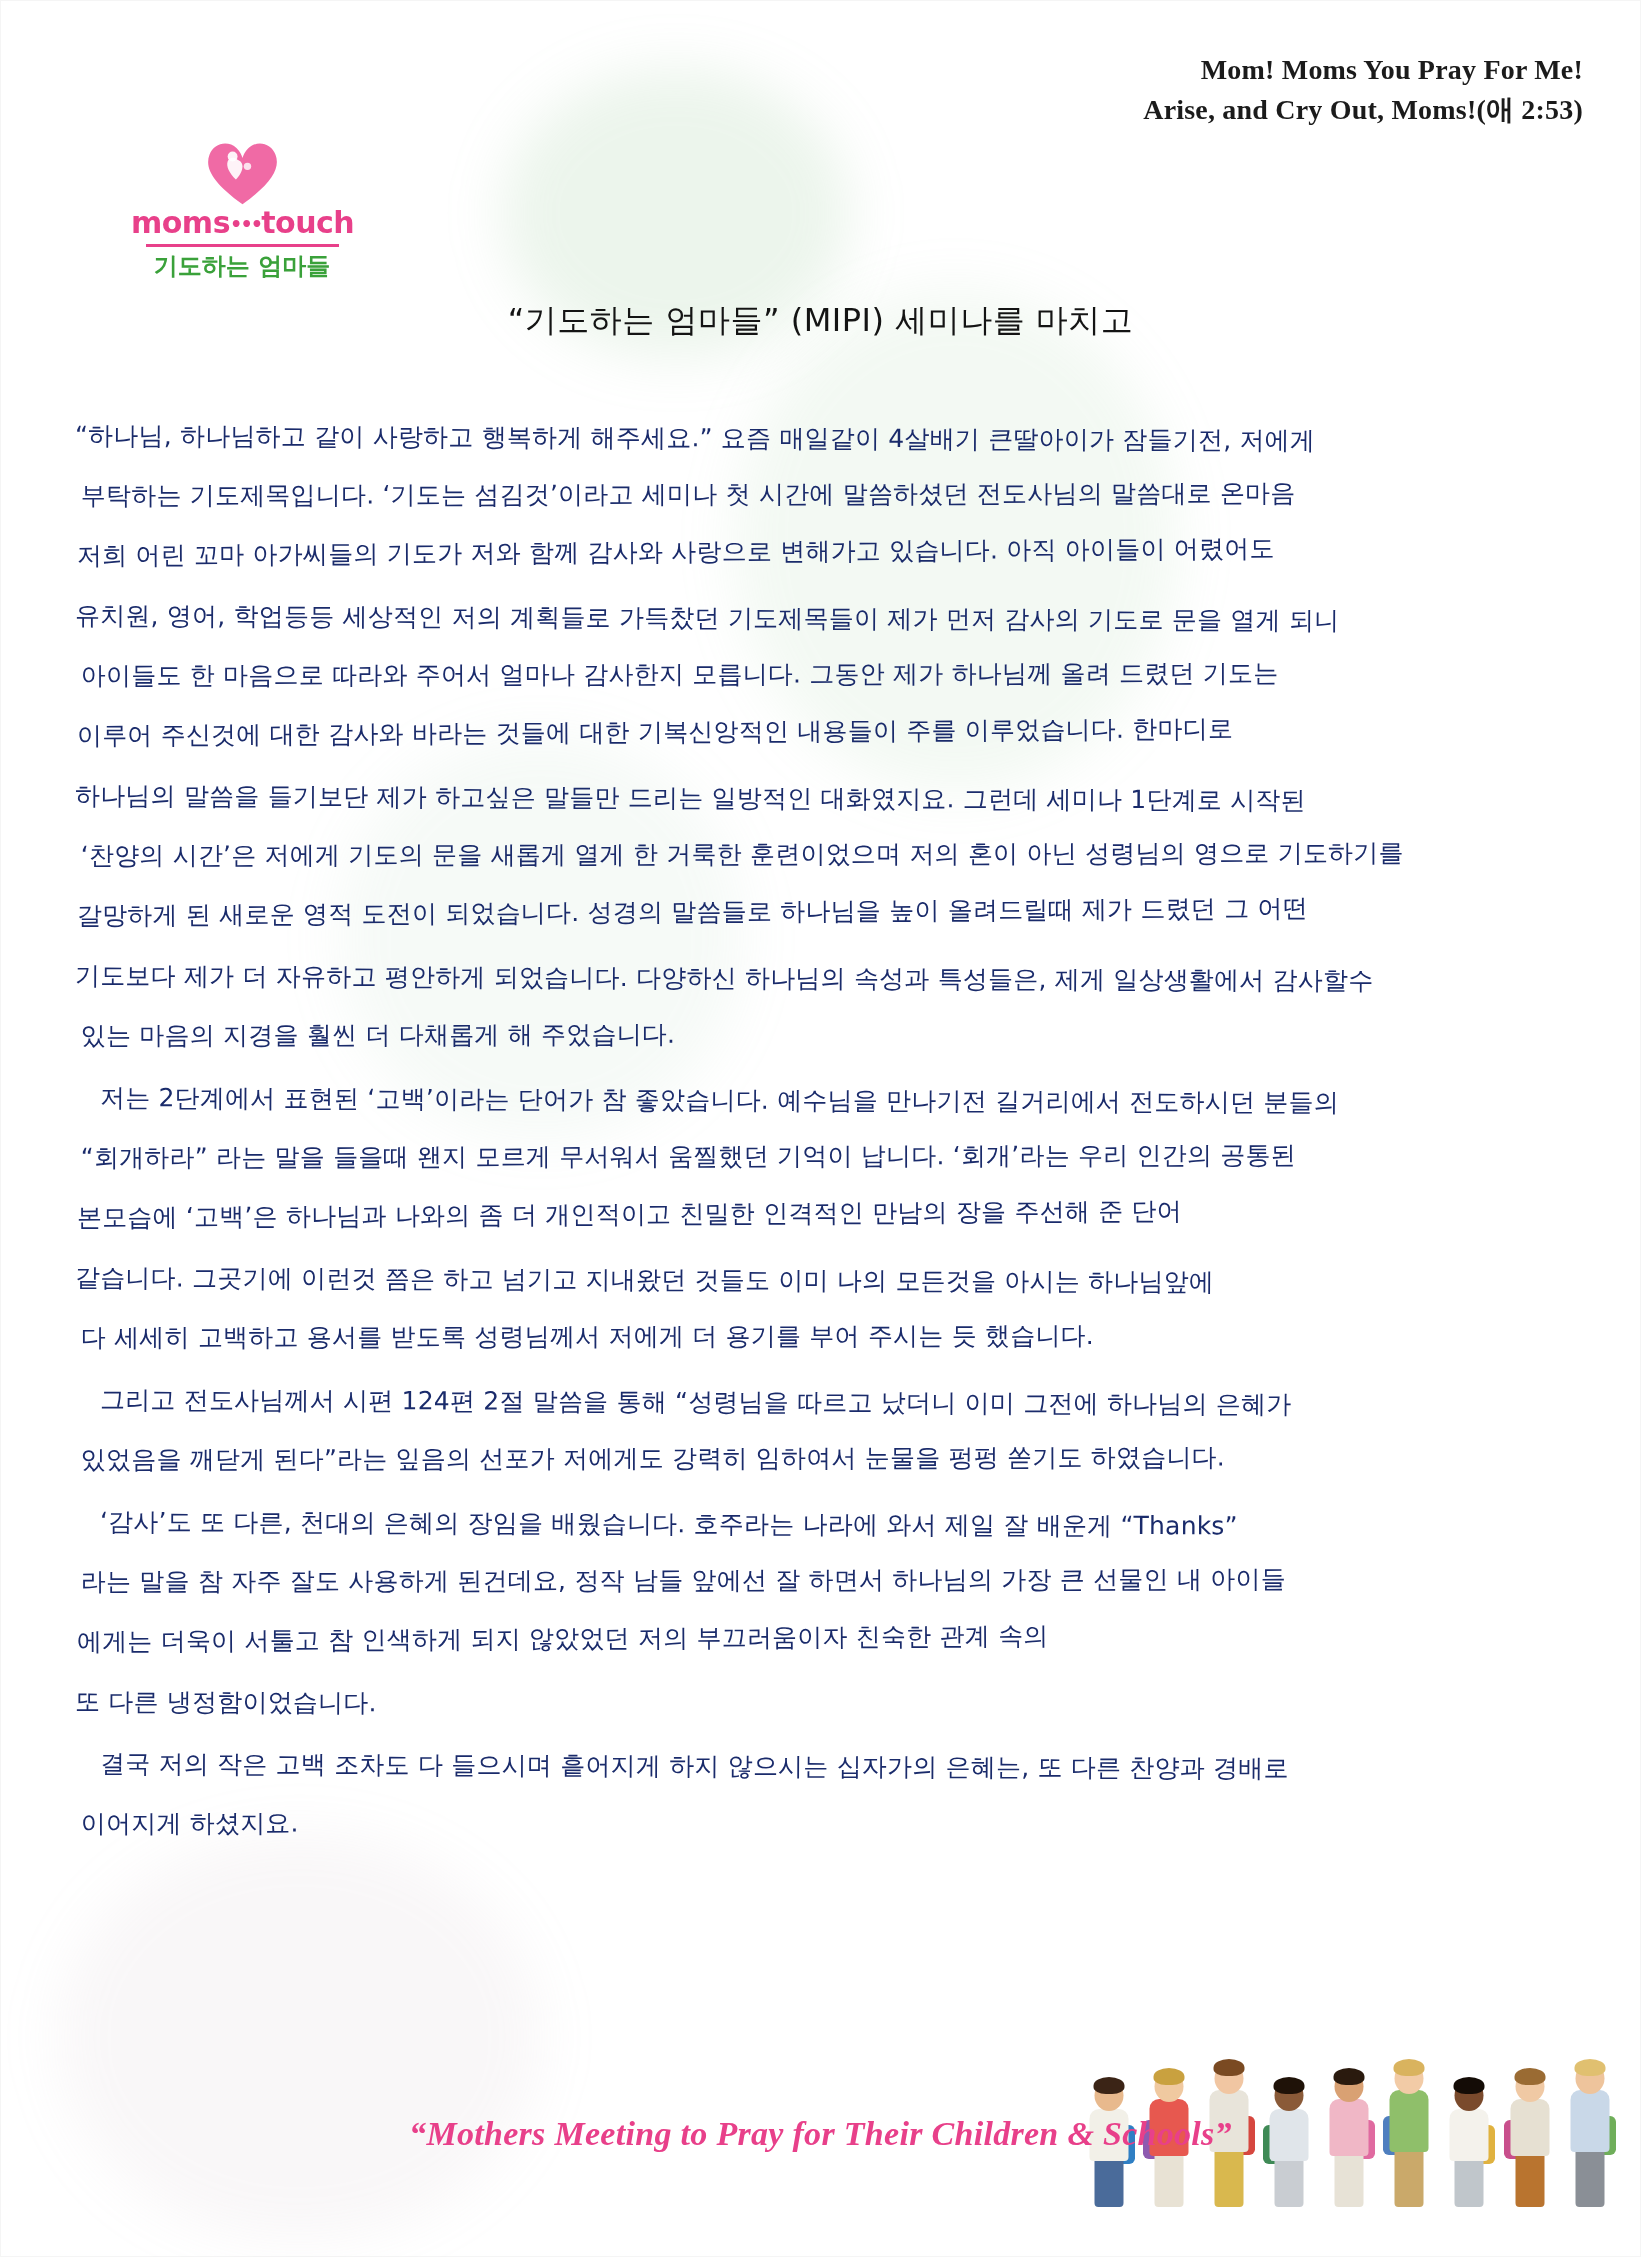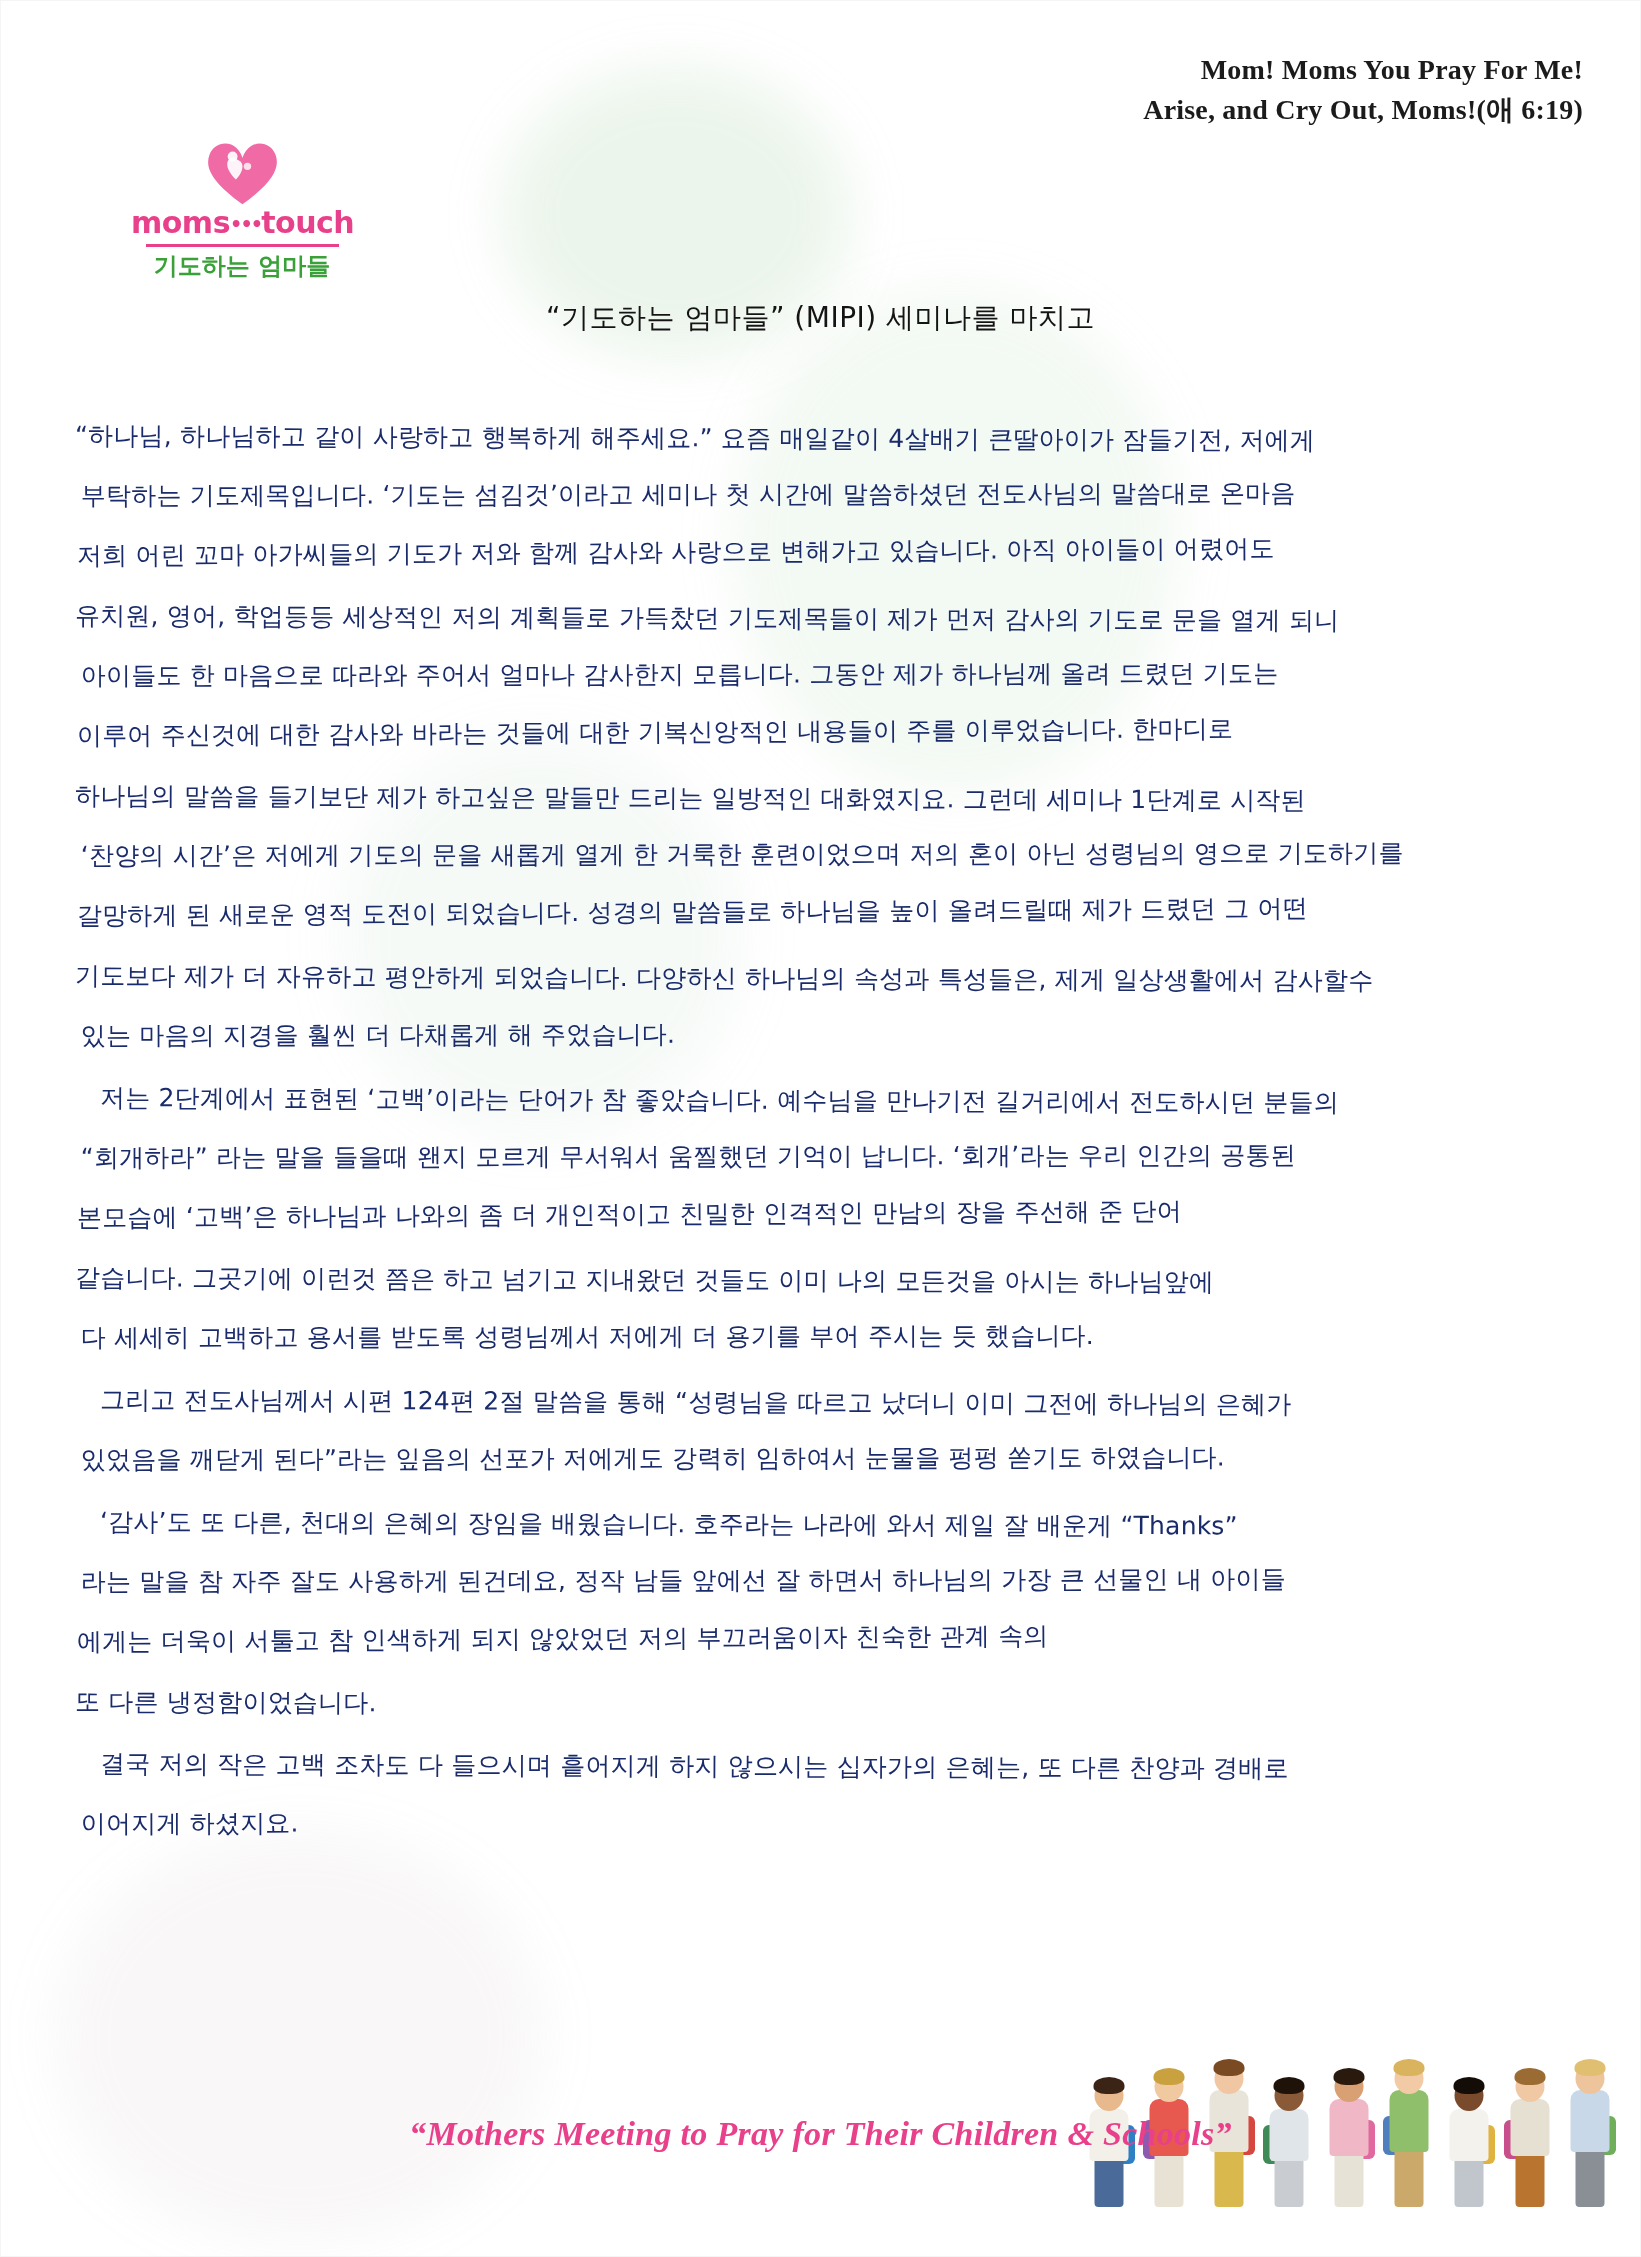--- a/index.html
+++ b/index.html
@@ -102,21 +102,21 @@
     white-space: nowrap;
   }
 
   
   .doc-title {
     position: absolute;
     left: 0;
     right: 0;
     top: 299px;
     text-align: center;
-    font-size: 28px;
+    font-size: 32px;
     color: #141414;
     font-family: "DejaVu Sans", sans-serif;
     font-weight: 400;
     letter-spacing: 0.5px;
   }
 
   
   .handwriting {
     position: absolute;
     left: 75px;
@@ -221,21 +221,21 @@
 
 <div class="page">
 
   <div class="scan-blotch blotch-a"></div>
   <div class="scan-blotch blotch-b"></div>
   <div class="scan-blotch blotch-c"></div>
   <div class="scan-blotch blotch-d"></div>
 
   <div class="header-tagline">
     <div class="line1">Mom! Moms You Pray For Me!</div>
-    <div class="line2">Arise, and Cry Out, Moms!(애 6:19)</div>
+    <div class="line2">Arise, and Cry Out, Moms!(애 2:53)</div>
   </div>
 
   <div class="logo-block">
     <svg class="logo-heart" viewBox="0 0 100 86">
       <path d="M50 84 C14 58 4 40 10 24 C15 10 32 6 43 16 C47 20 49 24 50 28 C51 24 53 20 57 16 C68 6 85 10 90 24 C96 40 86 58 50 84 Z" fill="#f06aa5"></path>
       <path d="M44 30 C40 26 34 27 32 32 C30 38 34 46 42 54 C46 50 50 44 50 38 C50 34 47 31 44 30 Z" fill="#ffffff" opacity="0.92"></path>
       <circle cx="38" cy="26" r="6" fill="#ffffff" opacity="0.92"></circle>
       <circle cx="56" cy="38" r="4.5" fill="#ffffff" opacity="0.8"></circle>
     </svg>
     <div class="logo-wordmark">

